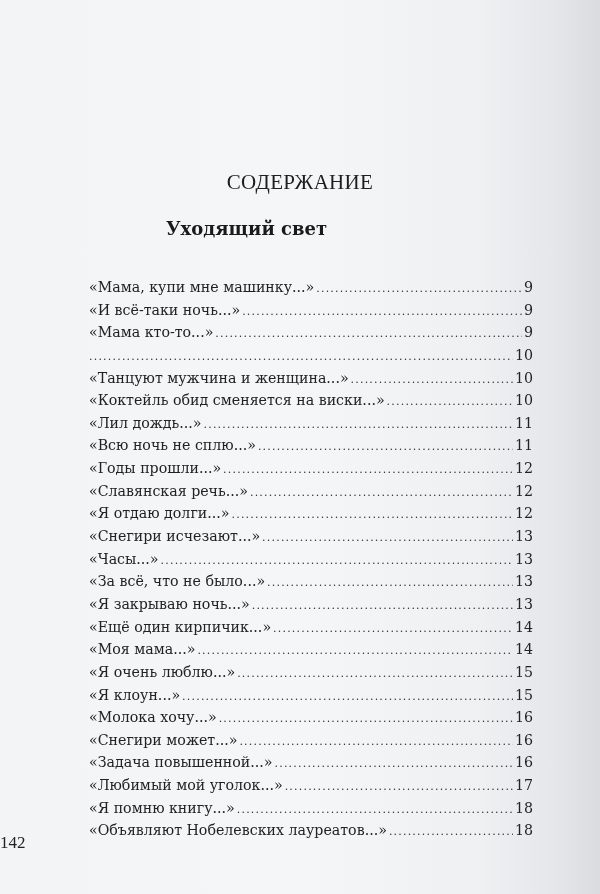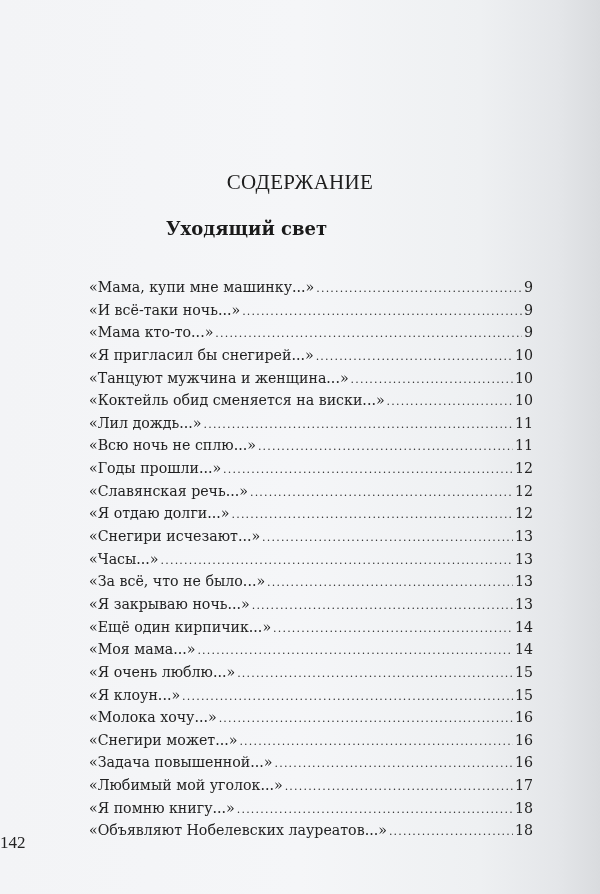--- a/index.html
+++ b/index.html
@@ -104,21 +104,20 @@
       <span class="toc-title">«И всё-таки ночь...»</span>
       <span class="toc-dots"></span>
       <span class="toc-page">9</span>
     </li>
   <li class="toc-row">
       <span class="toc-title">«Мама кто-то...»</span>
       <span class="toc-dots"></span>
       <span class="toc-page">9</span>
     </li>
   <li class="toc-row">
-      <span class="toc-title">«Я пригласил бы снегирей...»</span>
       <span class="toc-dots"></span>
       <span class="toc-page">10</span>
     </li>
   <li class="toc-row">
       <span class="toc-title">«Танцуют мужчина и женщина...»</span>
       <span class="toc-dots"></span>
       <span class="toc-page">10</span>
     </li>
   <li class="toc-row">
       <span class="toc-title">«Коктейль обид сменяется на виски...»</span>

